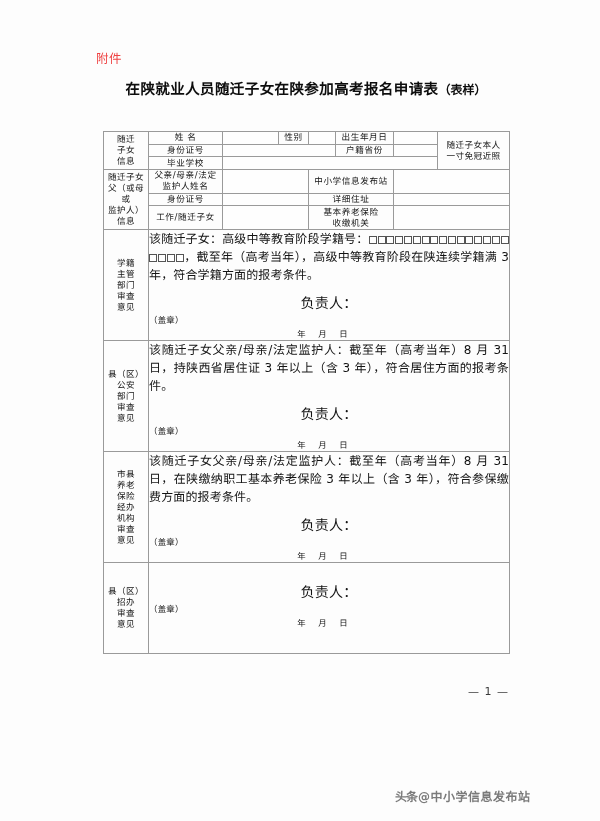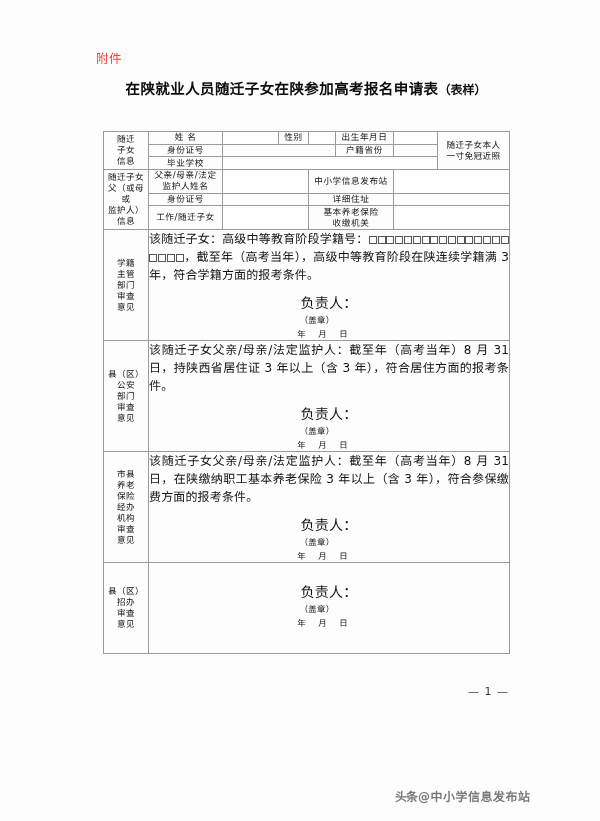--- a/index.html
+++ b/index.html
@@ -131,21 +131,21 @@
     margin: 0 0.4px;
     vertical-align: -1px;
     background: #fff;
   }
   .responsible {
     font-size: 14px;
     margin-top: 14px;
     letter-spacing: 0.3px;
   }
   .seal-line {
-    text-align: center;
+    text-align: left;
     font-size: 8.4px;
     margin-top: 6px;
     letter-spacing: 0.3px;
     padding-right: 24px;
   }
   .date-line {
     text-align: center;
     font-size: 8.4px;
     margin-top: 3px;
     letter-spacing: 5px;

